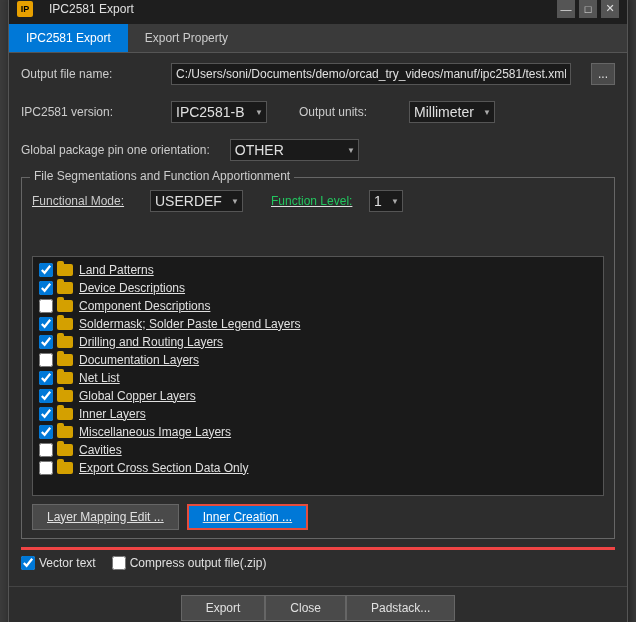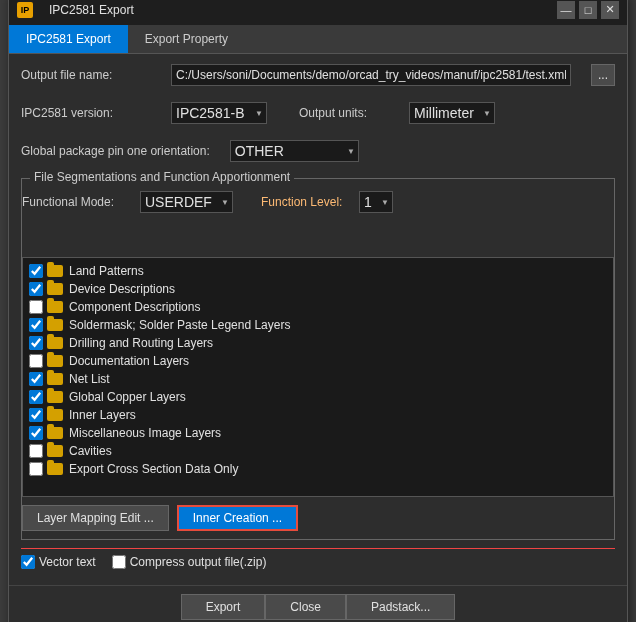--- a/index.html
+++ b/index.html
@@ -137,23 +137,24 @@
       color: #e0e0e0;
       padding: 2px 20px 2px 4px;
       height: 22px;
       font-size: 14px;
       appearance: none;
       -webkit-appearance: none;
       cursor: pointer;
     }
     .group-box {
       border: 1px solid #666;
-      padding: 8px 0;
+      padding: 8px 10px;
       margin-bottom: 8px;
       position: relative;
+      text-decoration: underline;
     }
     .group-box-title {
       position: absolute;
       top: -9px;
       left: 8px;
       background: #2d2d2d;
       padding: 0 4px;
       color: #ccc;
       font-size: 12px;
     }
@@ -164,21 +165,21 @@
       display: flex;
       align-items: center;
       gap: 8px;
       margin-bottom: 8px;
     }
     .func-label {
       color: #ccc;
       min-width: 110px;
     }
     .func-level-label {
-      color: #fdba74;
+      color: #22c55e;
       margin-left: 20px;
       min-width: 90px;
     }
     .checklist {
       background: #1a1a1a;
       border: 1px solid #555;
       height: 240px;
       overflow-y: auto;
       padding: 4px 0;
       margin-top: 44px;
@@ -251,21 +252,21 @@
       height: 26px;
       cursor: pointer;
       font-size: 12px;
       font-weight: 500;
     }
     .bottom-options {
       display: flex;
       align-items: center;
       gap: 16px;
       padding: 6px 0;
-      border-top: 1px solid #ef4444;
+      border-top: 3px solid #ef4444;
       margin-top: 4px;
     }
     .checkbox-option {
       display: flex;
       align-items: center;
       gap: 4px;
       cursor: pointer;
     }
     .checkbox-option input[type="checkbox"] {
       width: 14px;

